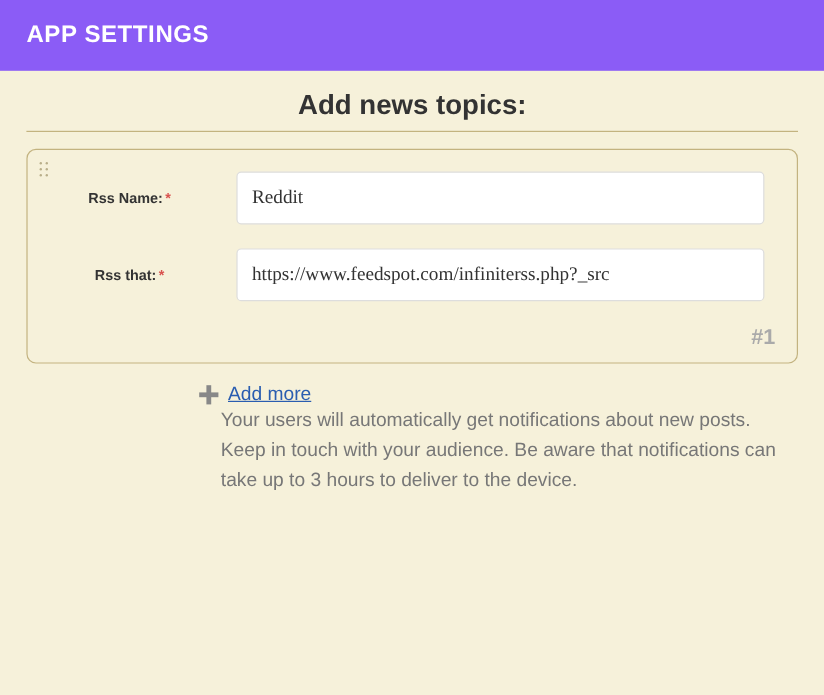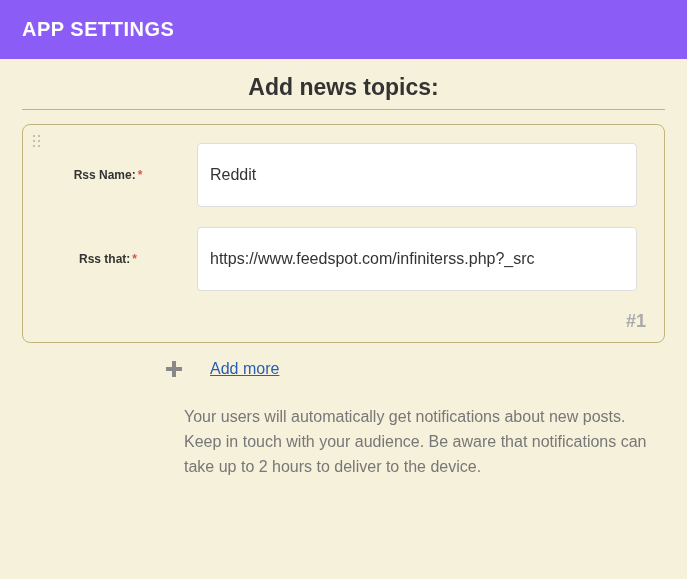--- a/index.html
+++ b/index.html
@@ -72,40 +72,38 @@
     .req {
       color: #d9534f;
       margin-left: 2px;
     }
     .input-col {
       flex: 1;
     }
     .text-input {
       width: 100%;
       max-width: 440px;
-      padding: 22px 12px;
+      padding: 12px 12px;
       font-size: 16px;
       border: 1px solid #ddd;
       border-radius: 4px;
-      font-family: Liberation Sans, sans-serif;
+      font-family: Liberation Serif, serif;
       color: #333;
     }
     .feed-index {
       text-align: right;
       font-size: 18px;
       color: #aaa;
       font-weight: bold;
       padding-right: 4px;
     }
     .add-more-row {
       display: flex;
       align-items: center;
       padding-left: 142px;
-      margin-bottom: 26px;
-      gap: 20px;
     }
     .plus-icon {
       width: 20px;
       height: 20px;
       display: inline-flex;
       align-items: center;
       justify-content: center;
       color: #888;
       font-size: 24px;
       font-weight: bold;
@@ -197,14 +195,14 @@
     <span class="plus-icon">
       <svg width="18" height="18" viewBox="0 0 18 18">
           <rect x="7" y="1" width="4" height="16" fill="#888"></rect>
           <rect x="1" y="7" width="16" height="4" fill="#888"></rect>
         </svg>
     </span>
     <a class="add-more-link">Add more</a>
   </div>
 
 
-  <div class="push-desc">Your users will automatically get notifications about new posts. Keep in touch with your audience. Be aware that notifications can take up to 2 hours to deliver to the device.</div>
+  <div class="push-desc">Your users will automatically get notifications about new posts. Keep in touch with your audience. Be aware that notifications can take up to 3 hours to deliver to the device.</div>
 </div>
 
 </body></html>

